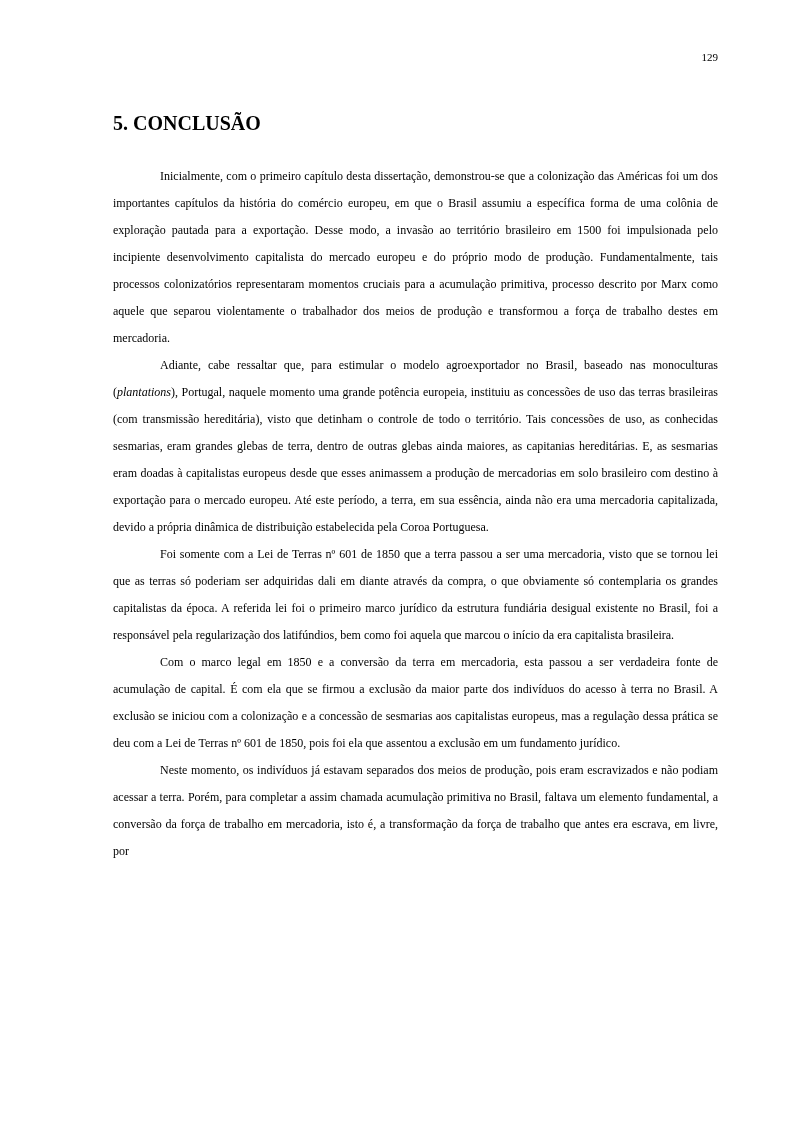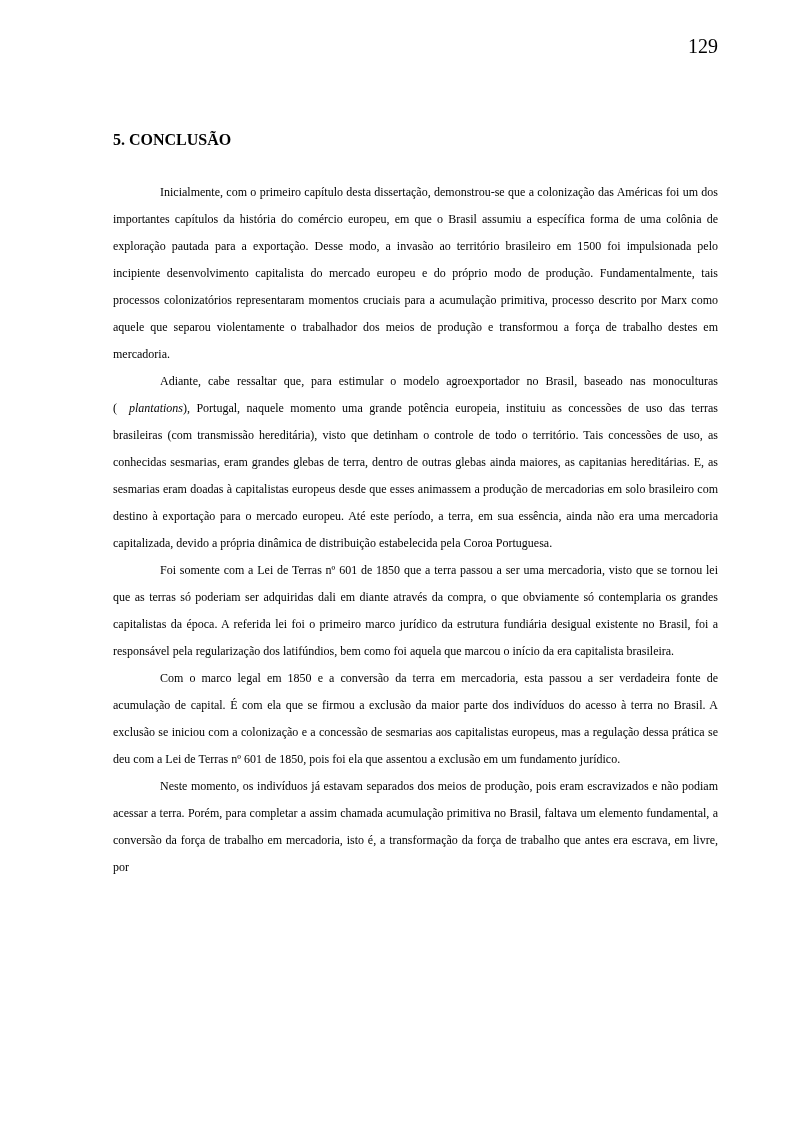--- a/index.html
+++ b/index.html
@@ -12,47 +12,46 @@
     position: relative;
     width: 800px;
     height: 1131px;
     background: #ffffff;
     color: #000000;
     font-family: "Liberation Serif", serif;
     overflow: hidden;
   }
   .page-number {
     position: absolute;
-    top: 36px;
+    top: 47px;
     right: 82px;
-    font-size: 20px;
+    font-size: 11px;
     line-height: 20px;
   }
   .content {
     position: absolute;
     top: 110px;
     left: 113px;
     width: 605px;
   }
   .heading {
-    font-size: 16px;
+    font-size: 20px;
     font-weight: bold;
     line-height: 27px;
-    margin: 16px 0 26px 0;
+    margin: 0 0 26px 0;
   }
   .body-paragraph {
     margin: 0;
     font-size: 12px;
     line-height: 27px;
     text-align: justify;
     text-indent: 47px;
   }
   .body-paragraph em {
     font-style: italic;
-    margin-left: 12px;
   }
 </style>
 </head>
 <body>
 
 <div class="page">
   <div class="page-number">129</div>
 
   <div class="content">
     <h1 class="heading">5. CONCLUSÃO</h1>

